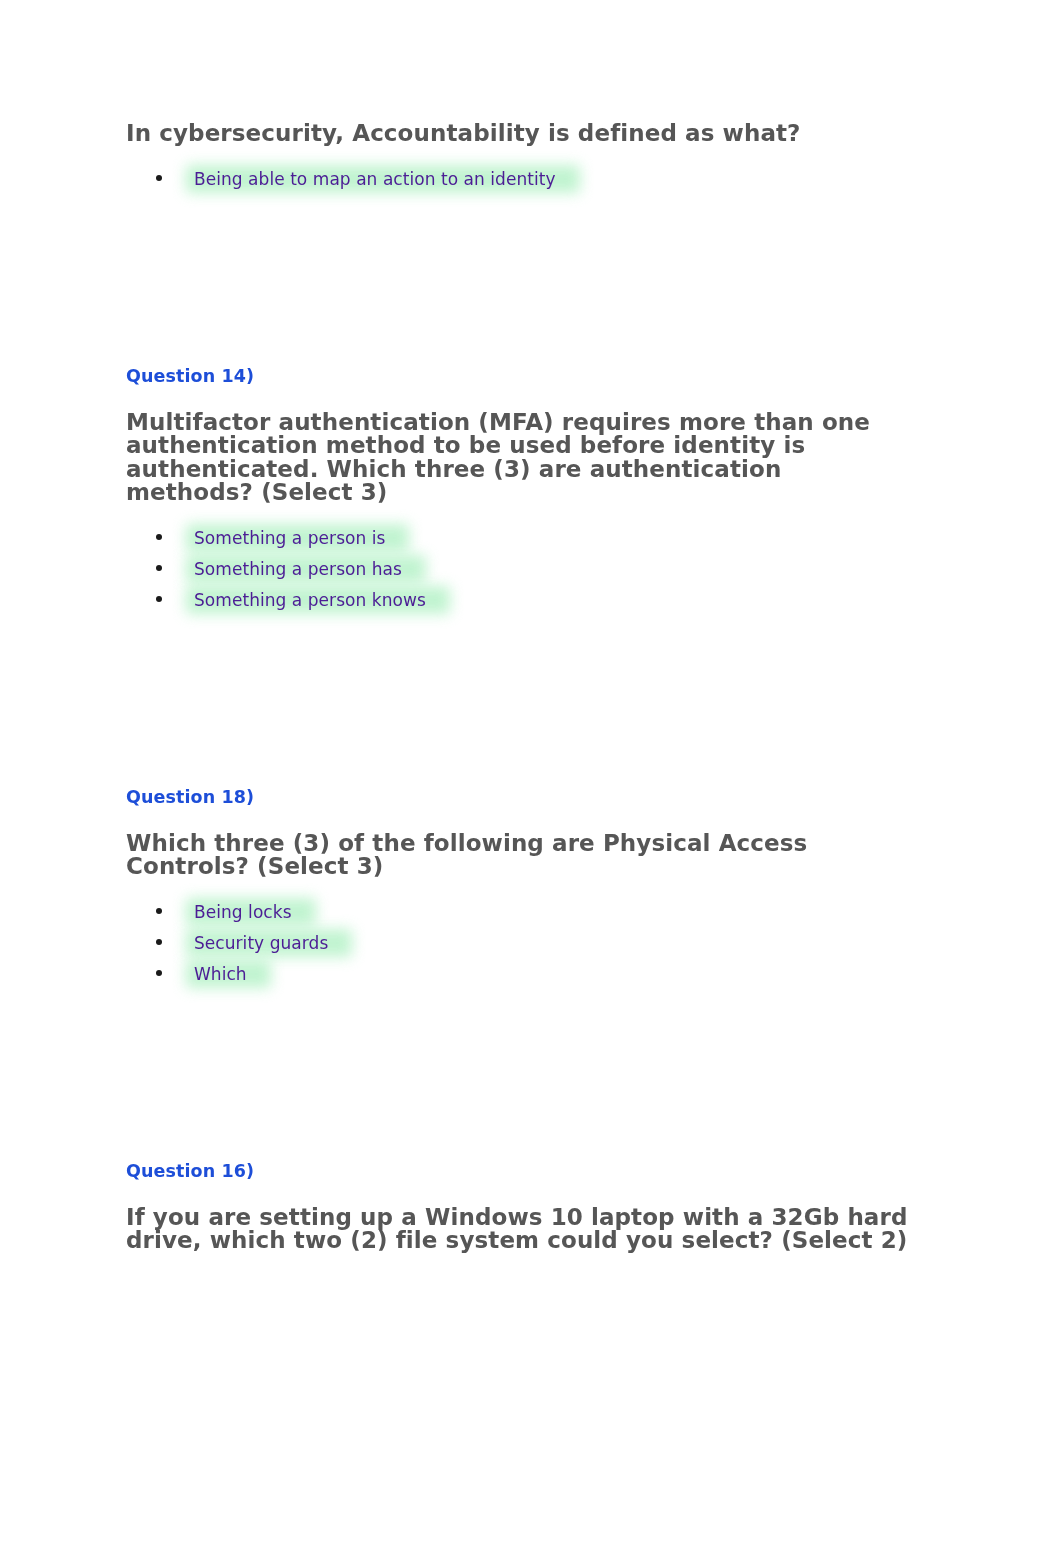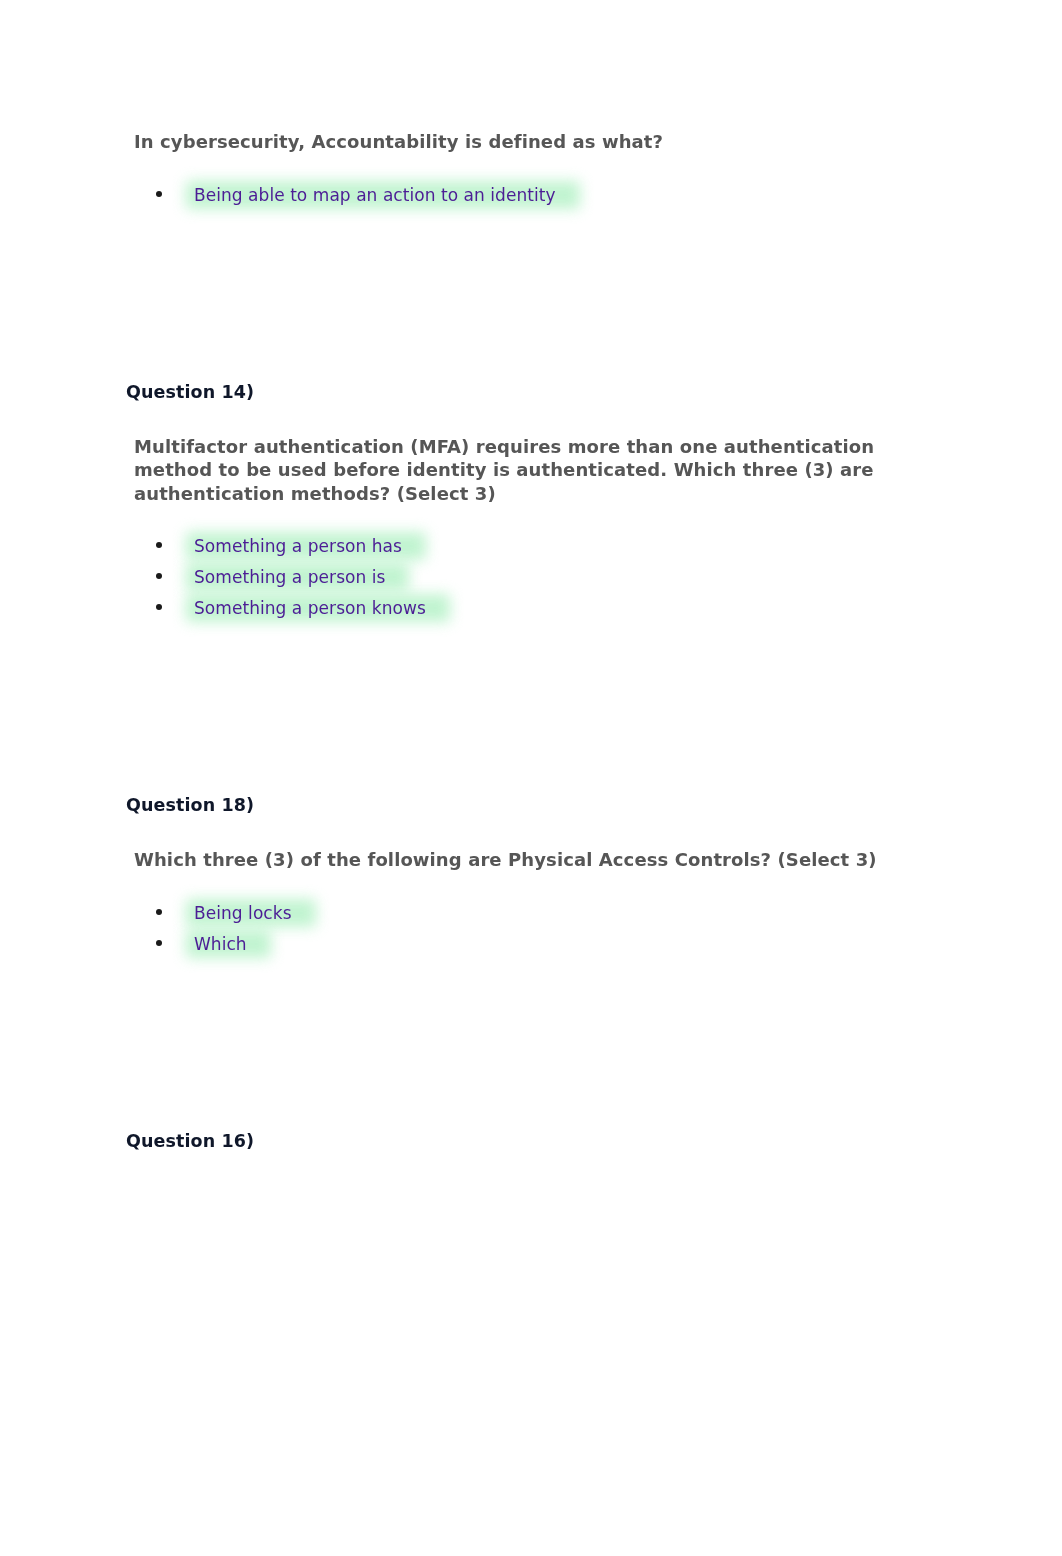--- a/index.html
+++ b/index.html
@@ -32,33 +32,33 @@
   
   .qblock {
     position: relative;
   }
 
   .q-label {
     font-family: "DejaVu Sans", sans-serif;
     font-weight: bold;
     font-size: 17.5px;
     line-height: 23px;
-    color: #0f172a;
+    color: #1d4ed8;
     letter-spacing: 0.1px;
     margin: 0;
   }
 
   .q-text {
     font-family: "DejaVu Sans", sans-serif;
     font-weight: bold;
-    font-size: 18px;
+    font-size: 23px;
     line-height: 23.5px;
     color: #565656;
     letter-spacing: 0.1px;
-    margin: 8px;
+    margin: 0;
   }
 
   
   .answers {
     list-style: none;
     margin: 0;
     padding: 0;
   }
 
   .answer-item {
@@ -135,25 +135,25 @@
     <div class="gap-after-list"></div>
 
     <div class="qblock">
       <p class="q-label">Question 14)</p>
       <div class="gap-label-to-text"></div>
       <p class="q-text">Multifactor authentication (MFA) requires more than one authentication method to be used before identity is authenticated. Which three (3) are authentication methods? (Select 3)</p>
       <div class="gap-text-to-list"></div>
       <ul class="answers">
         <li class="answer-item">
           <span class="bullet"></span>
-          <span class="answer-text"><span>Something a person has</span></span>
+          <span class="answer-text"><span>Something a person is</span></span>
         </li>
         <li class="answer-item">
           <span class="bullet"></span>
-          <span class="answer-text"><span>Something a person is</span></span>
+          <span class="answer-text"><span>Something a person has</span></span>
         </li>
         <li class="answer-item">
           <span class="bullet"></span>
           <span class="answer-text"><span>Something a person knows</span></span>
         </li>
       </ul>
     </div>
 
     <div class="gap-after-list"></div>
 
@@ -162,26 +162,31 @@
       <div class="gap-label-to-text"></div>
       <p class="q-text">Which three (3) of the following are Physical Access Controls? (Select 3)</p>
       <div class="gap-text-to-list"></div>
       <ul class="answers">
         <li class="answer-item">
           <span class="bullet"></span>
           <span class="answer-text"><span>Being locks</span></span>
         </li>
         <li class="answer-item">
           <span class="bullet"></span>
+          <span class="answer-text"><span>Security guards</span></span>
+        </li>
+        <li class="answer-item">
+          <span class="bullet"></span>
           <span class="answer-text"><span>Which</span></span>
         </li>
       </ul>
     </div>
 
     <div class="gap-after-list"></div>
 
     <div class="qblock">
       <p class="q-label">Question 16)</p>
       <div class="gap-label-to-text"></div>
+      <p class="q-text">If you are setting up a Windows 10 laptop with a 32Gb hard drive, which two (2) file system could you select? (Select 2)</p>
     </div>
 
   </div>
 </div>
 
 </body></html>

